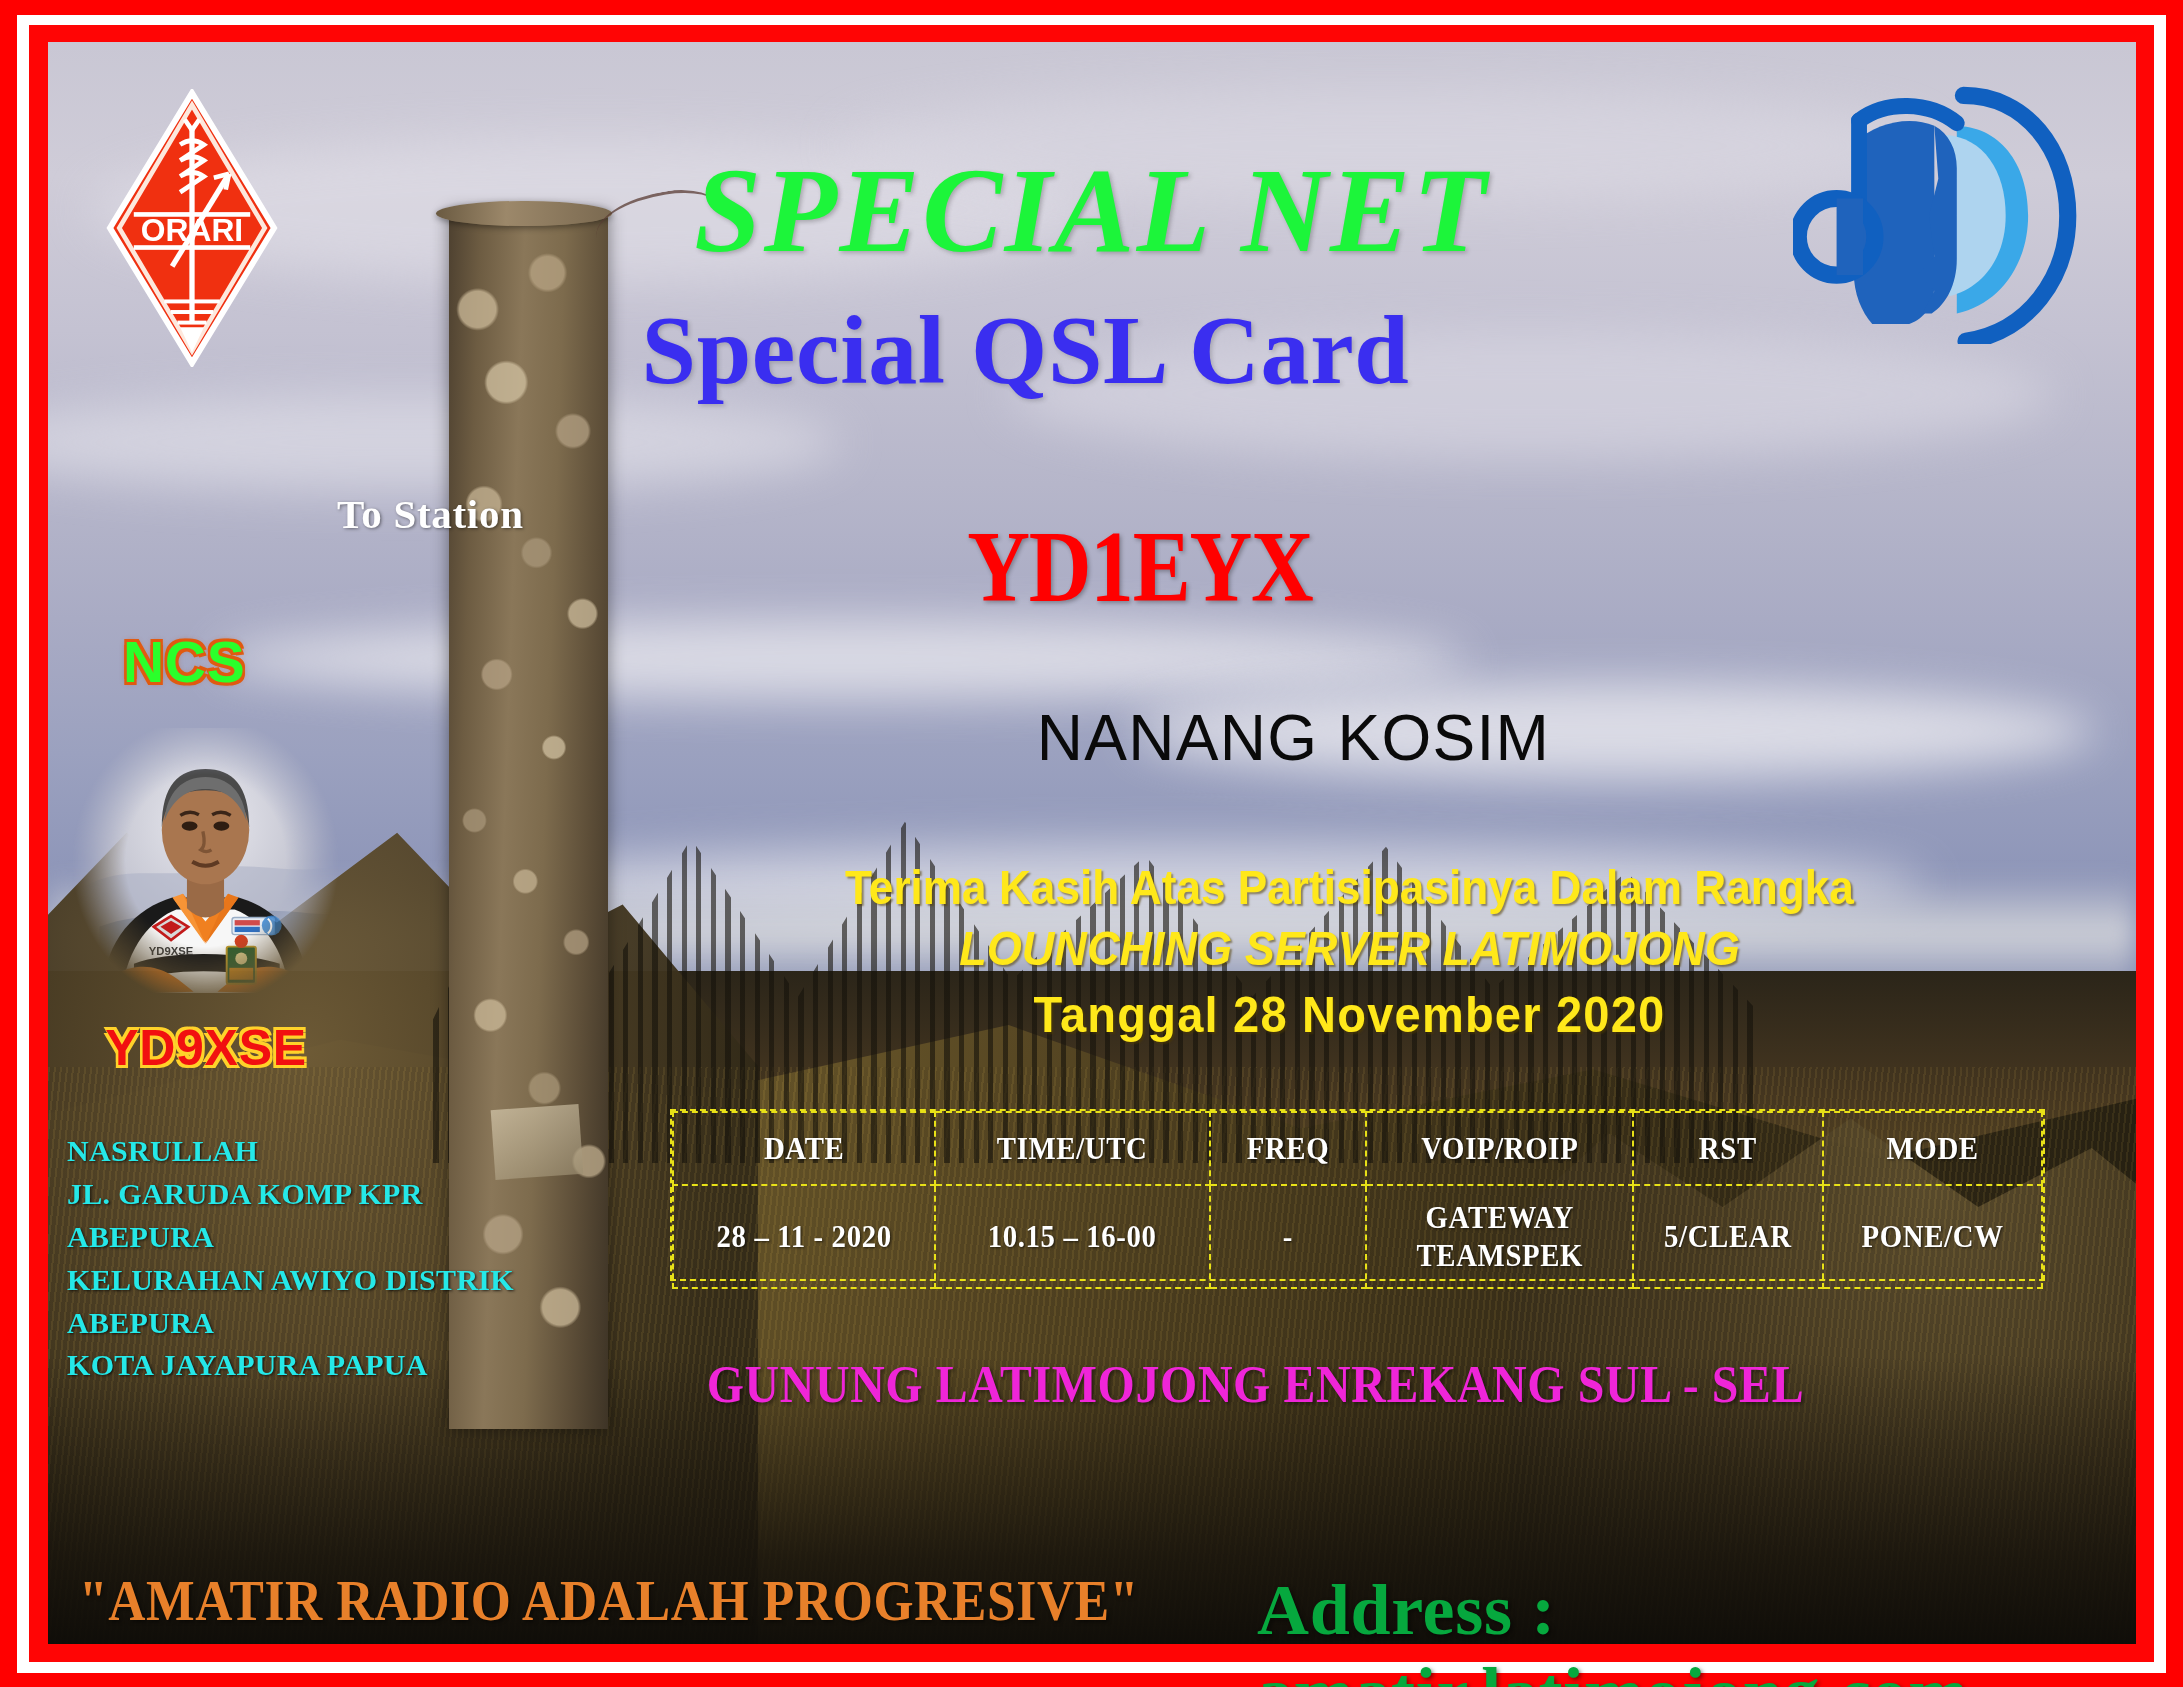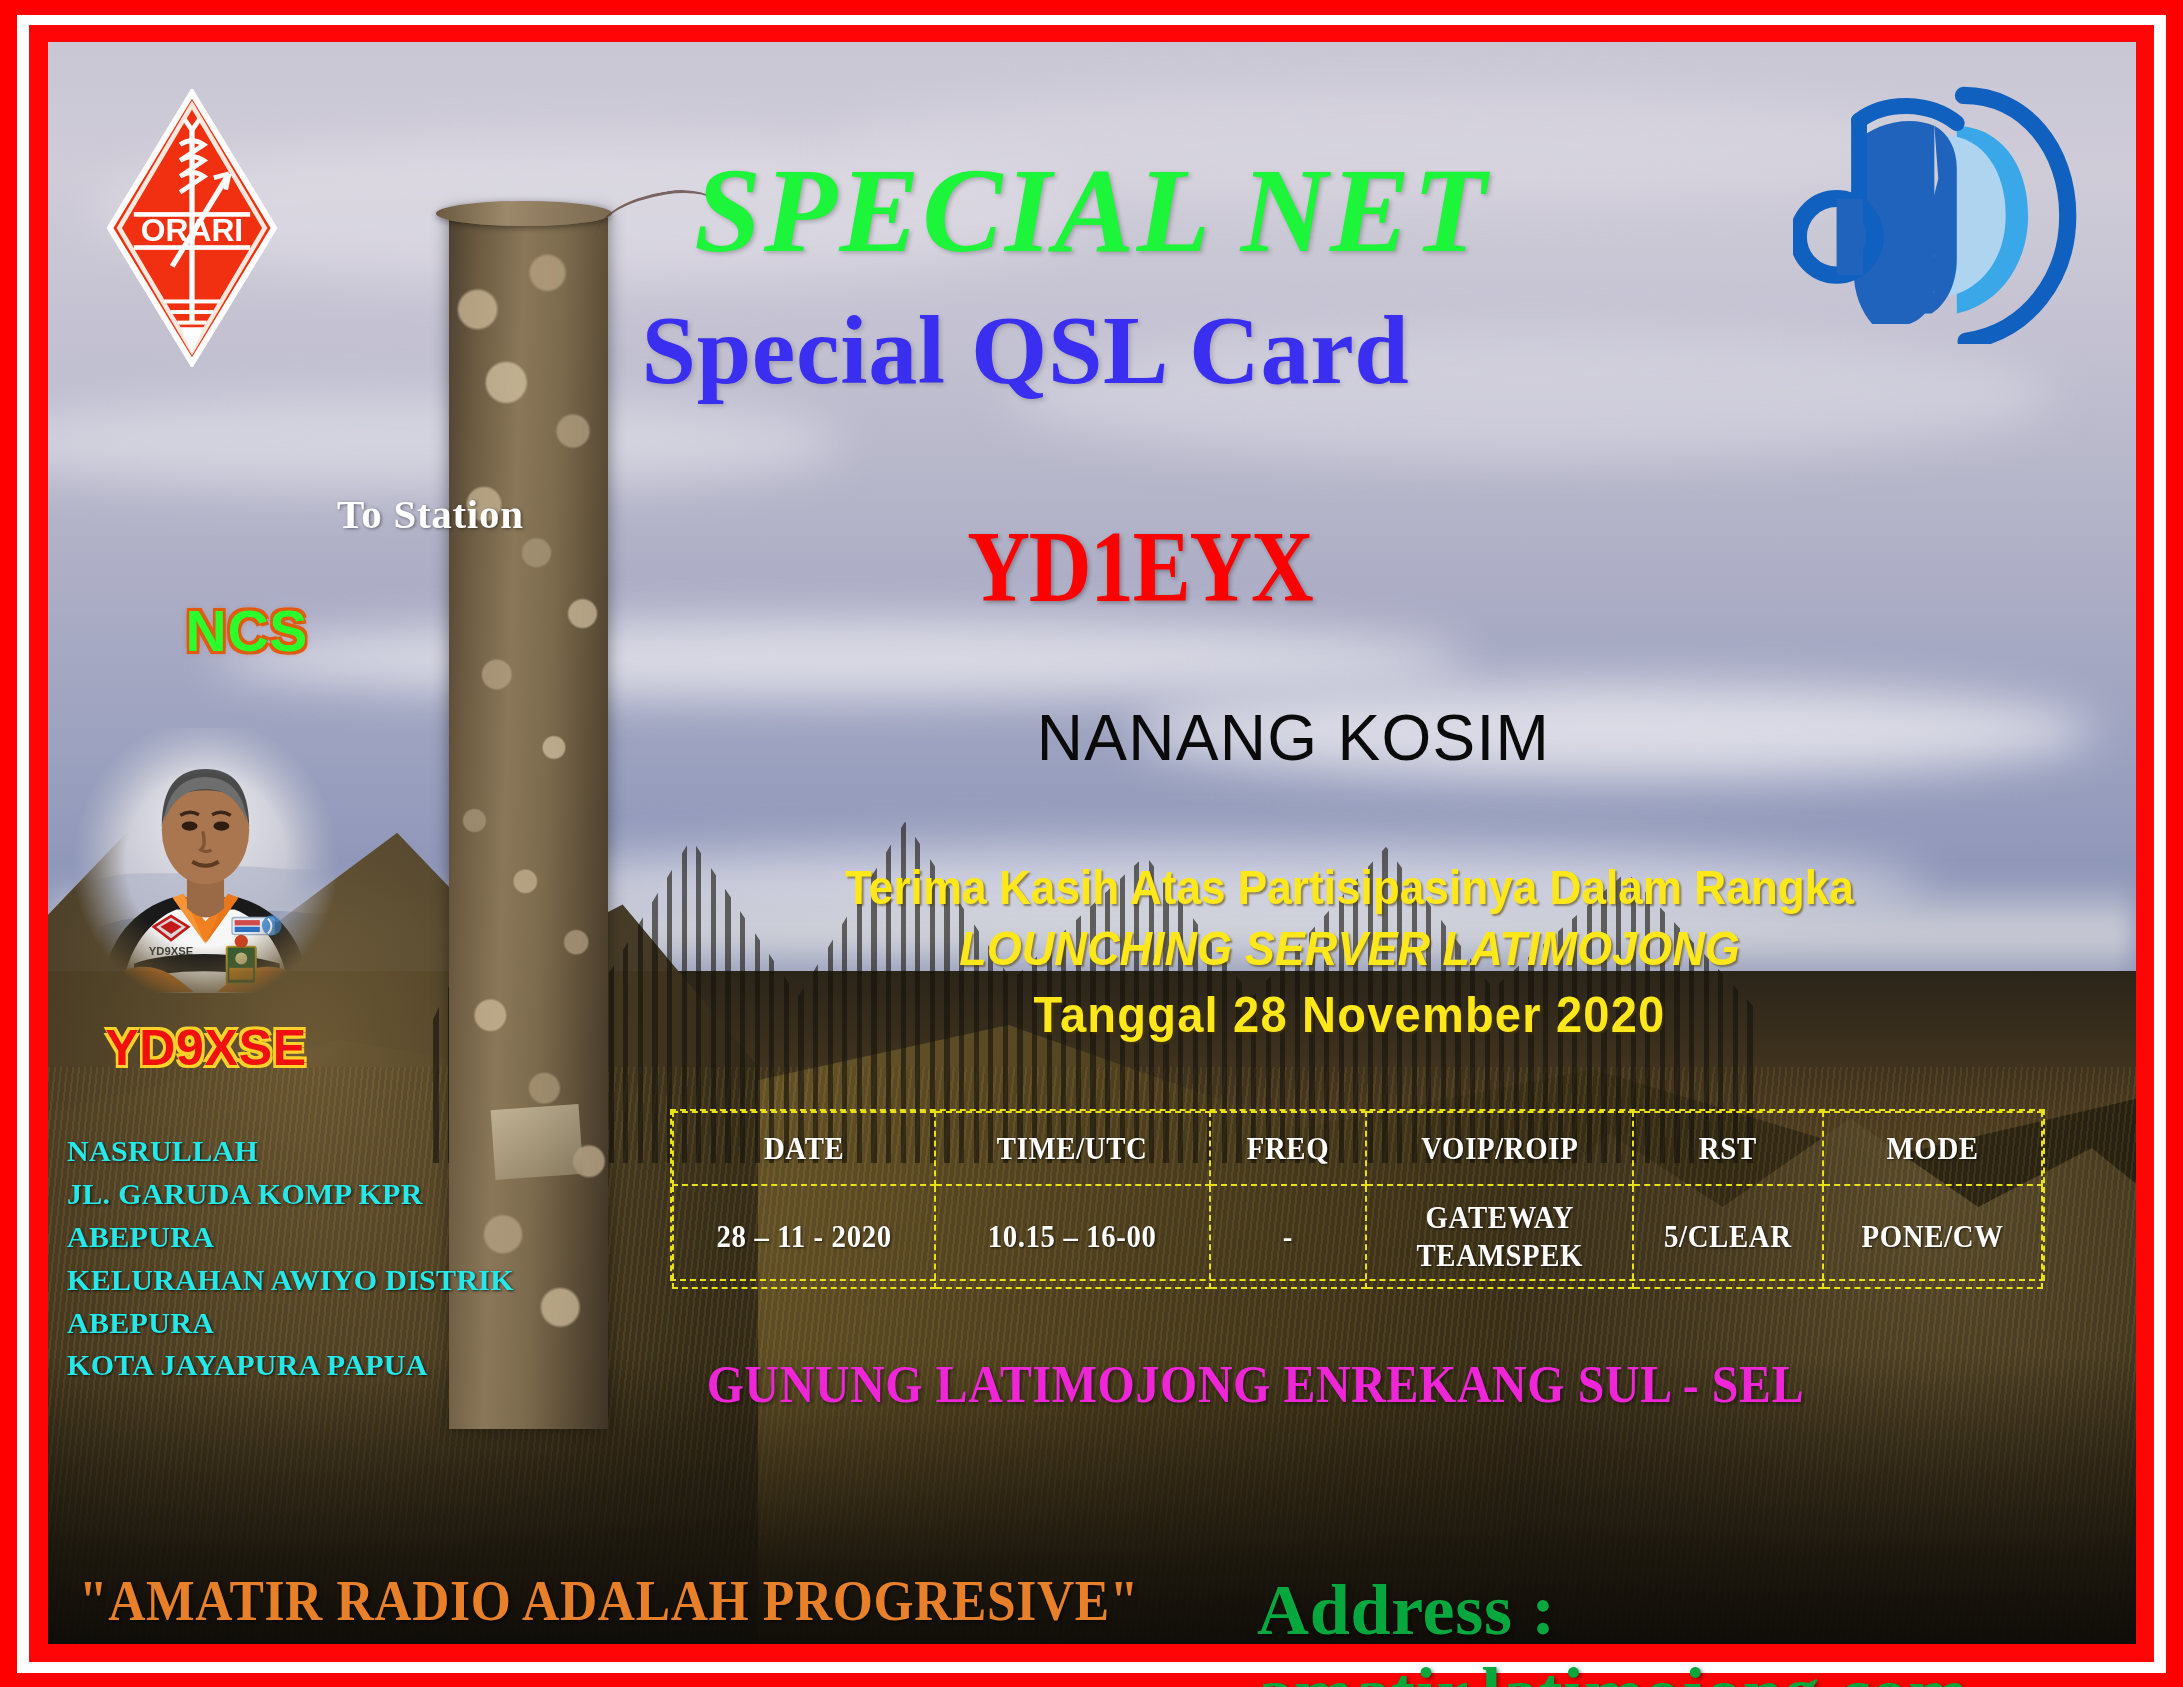--- a/index.html
+++ b/index.html
@@ -91,21 +91,21 @@
   .pillar-plaque{position:absolute;left:21.3%;top:66.5%;width:4.2%;height:4.4%;
       background:linear-gradient(160deg,#d6c9ad,#9b8d70);opacity:.7;transform:rotate(-4deg);}
 
   
   #orari{position:absolute;left:106px;top:89px;width:172px;height:278px;}
 
   
   #headset{position:absolute;left:1793px;top:86px;width:284px;height:258px;}
 
   
-  #ncs-label{position:absolute;left:123px;top:598px;width:185px;text-align:right;
+  #ncs-label{position:absolute;left:123px;top:629px;width:185px;text-align:left;
       font-family:"Liberation Sans",sans-serif;font-weight:bold;font-size:57px;color:#2bff2b;
       text-shadow:-2.6px -2.6px 0 #e05a10,2.6px -2.6px 0 #e05a10,-2.6px 2.6px 0 #e05a10,2.6px 2.6px 0 #e05a10,0 0 6.6px rgba(200,60,0,.8);letter-spacing:0.7px;}
   #ncs-photo{position:absolute;left:73px;top:728px;width:265px;height:265px;overflow:hidden;
       -webkit-mask-image:radial-gradient(ellipse 52% 56% at 50% 50%,#000 58%,rgba(0,0,0,.55) 76%,rgba(0,0,0,0) 97%);
               mask-image:radial-gradient(ellipse 52% 56% at 50% 50%,#000 58%,rgba(0,0,0,.55) 76%,rgba(0,0,0,0) 97%);}
   #ncs-callsign{position:absolute;left:64px;top:1019px;width:284px;text-align:center;
       font-family:"Liberation Sans",sans-serif;font-weight:bold;font-size:50px;color:#f11010;
       text-shadow:-2.6px -2.6px 0 #ffd22a,2.6px -2.6px 0 #ffd22a,-2.6px 2.6px 0 #ffd22a,2.6px 2.6px 0 #ffd22a;letter-spacing:0.7px;}
 
   

